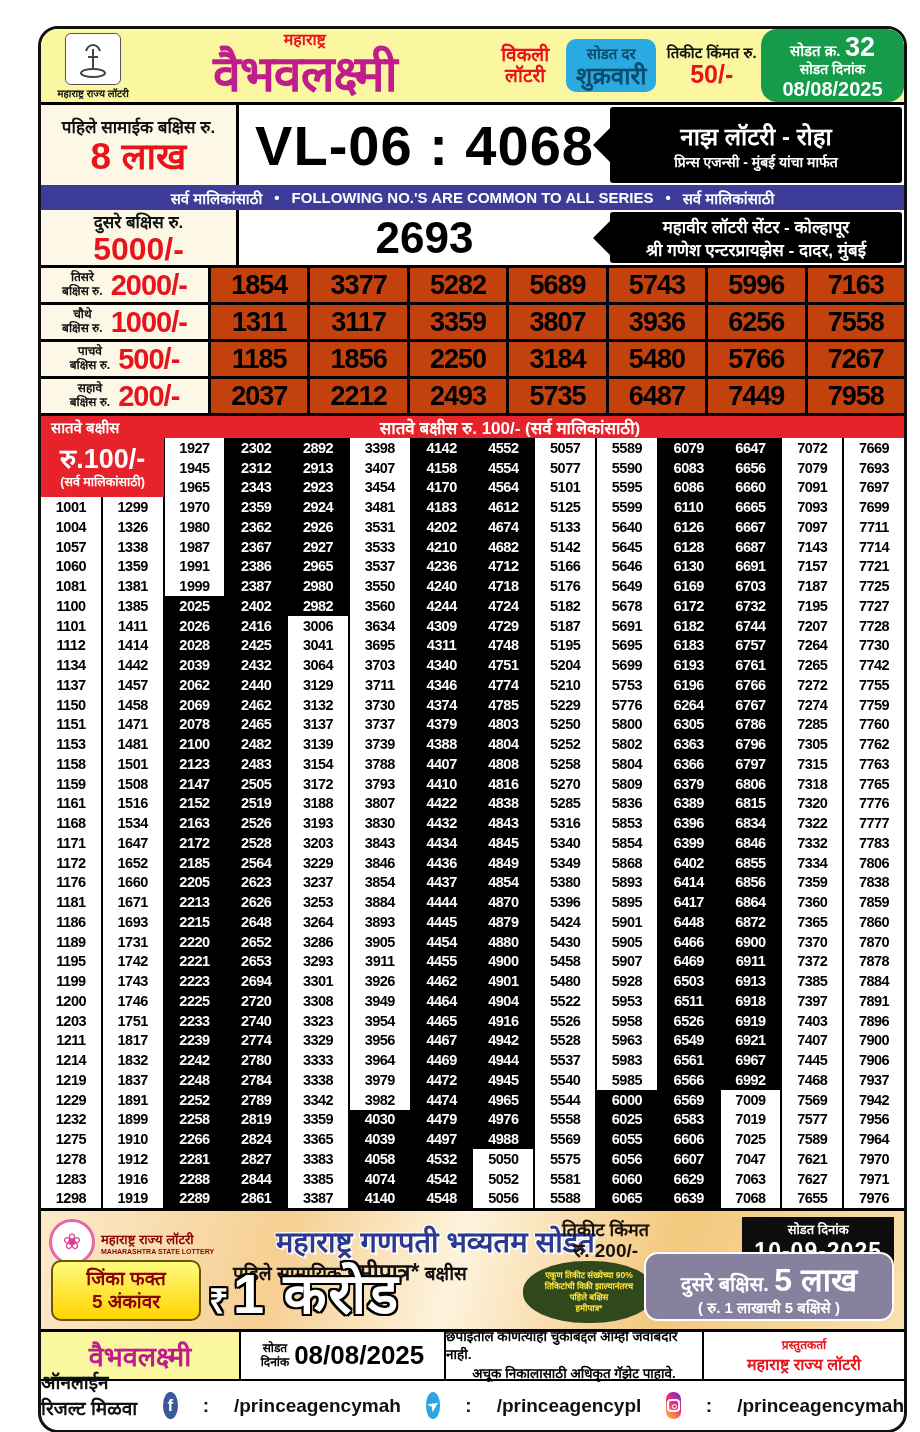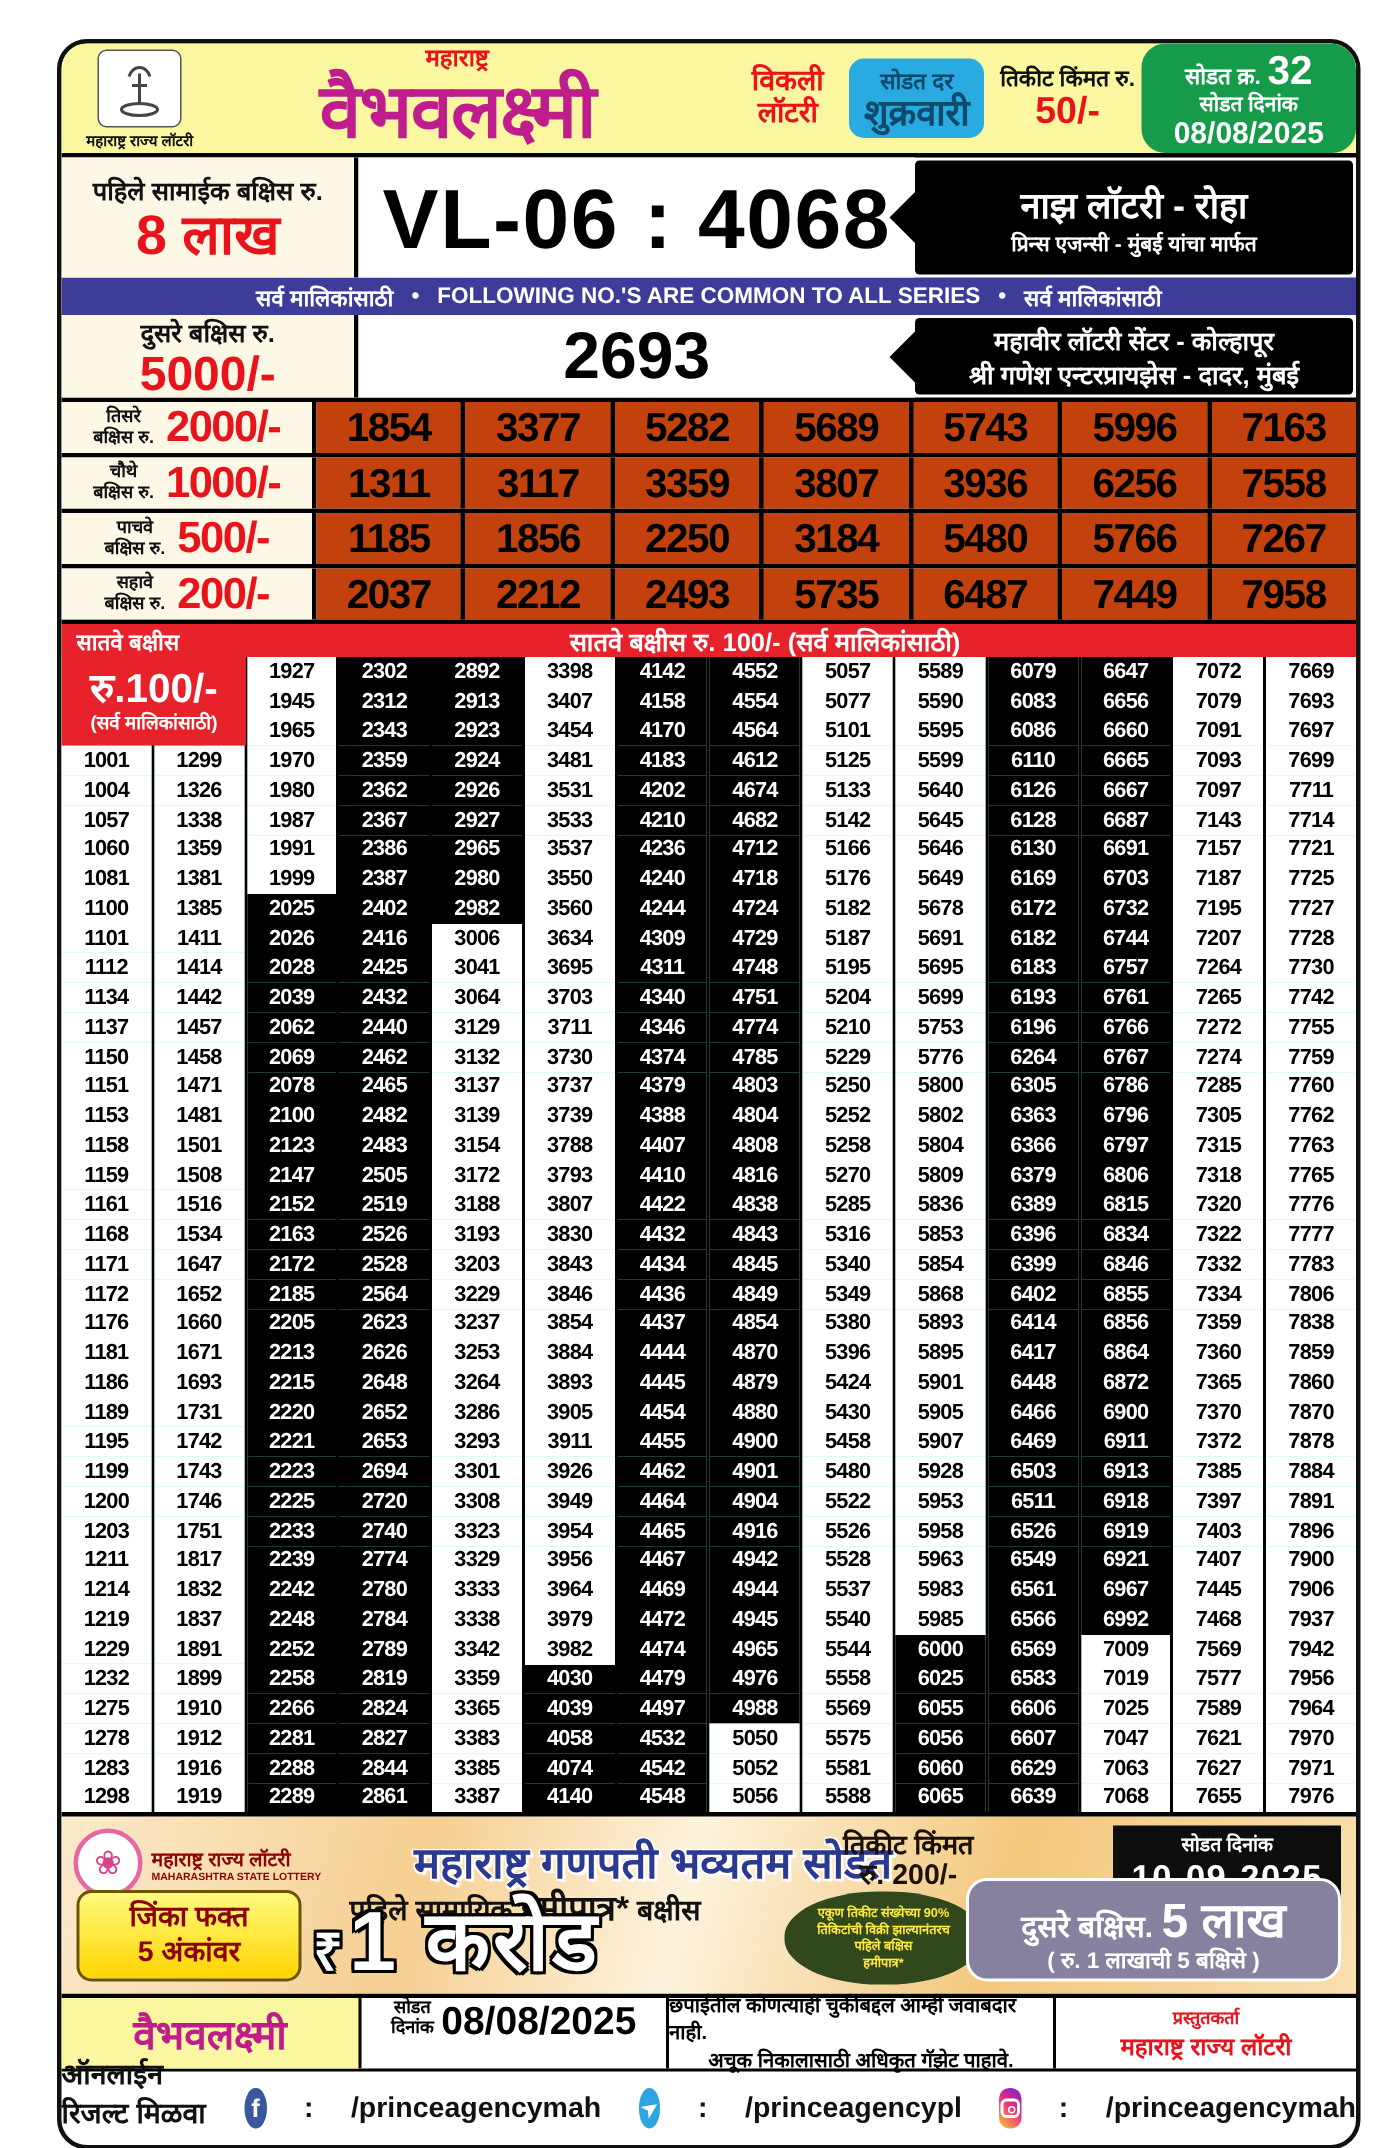--- a/index.html
+++ b/index.html
@@ -52,21 +52,21 @@
   .prow .rl-txt { font-size:12px; font-weight:bold; text-align:center; line-height:1.15; color:#111; }
   .prow .rl-amt { font-size:29px; font-weight:bold; color:#e8131b; letter-spacing:-1px; }
   .prow .nums { flex:1; display:flex; }
   .prow .num-cell { flex:1; border-left:3px solid #000; display:flex; align-items:center; justify-content:center; font-size:27px; font-weight:bold; letter-spacing:-1px; background:#c2410c; }
   .prow .num-cell:first-child { border-left:none; }
 
   
   .band7 { height:25px; background:#e8222a; color:#fff; display:flex; align-items:center; border-top:3px solid #000; }
   .band7 .bl { width:175px; padding-left:10px; font-size:15px; font-weight:bold; }
   .band7 .bc { flex:1; text-align:center; font-size:17px; font-weight:bold; padding-right:100px; }
-  .grid { position:relative; height:770px; display:flex; background:#86efac; }
+  .grid { position:relative; height:770px; display:flex; background:#a16207; }
   .gcol { flex:1; display:flex; flex-direction:column; border-right:2px solid #000; }
   .gcol:last-child { border-right:none; }
   .gcol.offset { padding-top:59.2px; }
   .cell { flex:1; display:flex; align-items:center; justify-content:center; font-size:14.5px; font-weight:bold; letter-spacing:-0.5px; color:#000; background:#fff; }
   .cell.inv { background:#000; color:#fff; }
   .grid-label { position:absolute; left:0; top:0; width:14.285%; height:59.2px; background:#e8222a; z-index:2; color:#fff; text-align:center; display:flex; flex-direction:column; justify-content:center; }
   .grid-label .gl-amt { font-size:27px; font-weight:bold; line-height:1; }
   .grid-label .gl-series { font-size:12.5px; font-weight:bold; }
 
   
@@ -92,21 +92,21 @@
   .jackpot .amt { font-size:56px; letter-spacing:2px; }
   .fine-print { position:absolute; left:482px; bottom:6px; width:132px; background:#31471c; border-radius:48%; color:#ffe93c; font-size:8.5px; font-weight:bold; text-align:center; padding:9px 4px; line-height:1.3; }
   .second-box { position:absolute; right:10px; bottom:8px; width:250px; background:#87819f; border:2px solid #fff; border-radius:14px; color:#fff; text-align:center; padding:3px 2px; }
   .second-box .l1 { font-size:20px; font-weight:bold; }
   .second-box .l1 .big { font-size:32px; }
   .second-box .l2 { font-size:15px; font-weight:bold; line-height:1.1; }
 
   
   .foot { height:52px; display:flex; border-top:3px solid #000; border-bottom:2px solid #000; }
   .f1 { width:200px; background:#fbf7a0; border-right:2px solid #000; display:flex; align-items:center; justify-content:center; color:#bf1d8d; font-size:27px; font-weight:bold; }
-  .f2 { width:205px; border-right:2px solid #000; display:flex; align-items:flex-start; justify-content:center; gap:5px; }
+  .f2 { width:205px; border-right:2px solid #000; display:flex; align-items:center; justify-content:center; gap:5px; }
   .f2 .sm { font-size:12px; font-weight:bold; line-height:1.1; text-align:center; }
   .f2 .dt { font-size:26px; font-weight:bold; }
   .f3 { flex:1; border-right:2px solid #000; display:flex; flex-direction:column; align-items:center; justify-content:center; font-size:13.5px; font-weight:bold; line-height:1.35; }
   .f4 { width:200px; display:flex; flex-direction:column; align-items:center; justify-content:center; color:#e8131b; }
   .f4 .sm { font-size:12px; font-weight:bold; }
   .f4 .lg { font-size:16px; font-weight:bold; }
   .social { height:49px; display:flex; align-items:center; justify-content:center; gap:25px; font-size:19px; font-weight:bold; color:#111; }
   .icn { width:27px; height:27px; border-radius:50%; display:flex; align-items:center; justify-content:center; color:#fff; font-size:17px; font-weight:bold; }
   .icn.fb { background:#3a589b; }
   .icn.tg { background:#2ca5e0; font-size:13px; }

